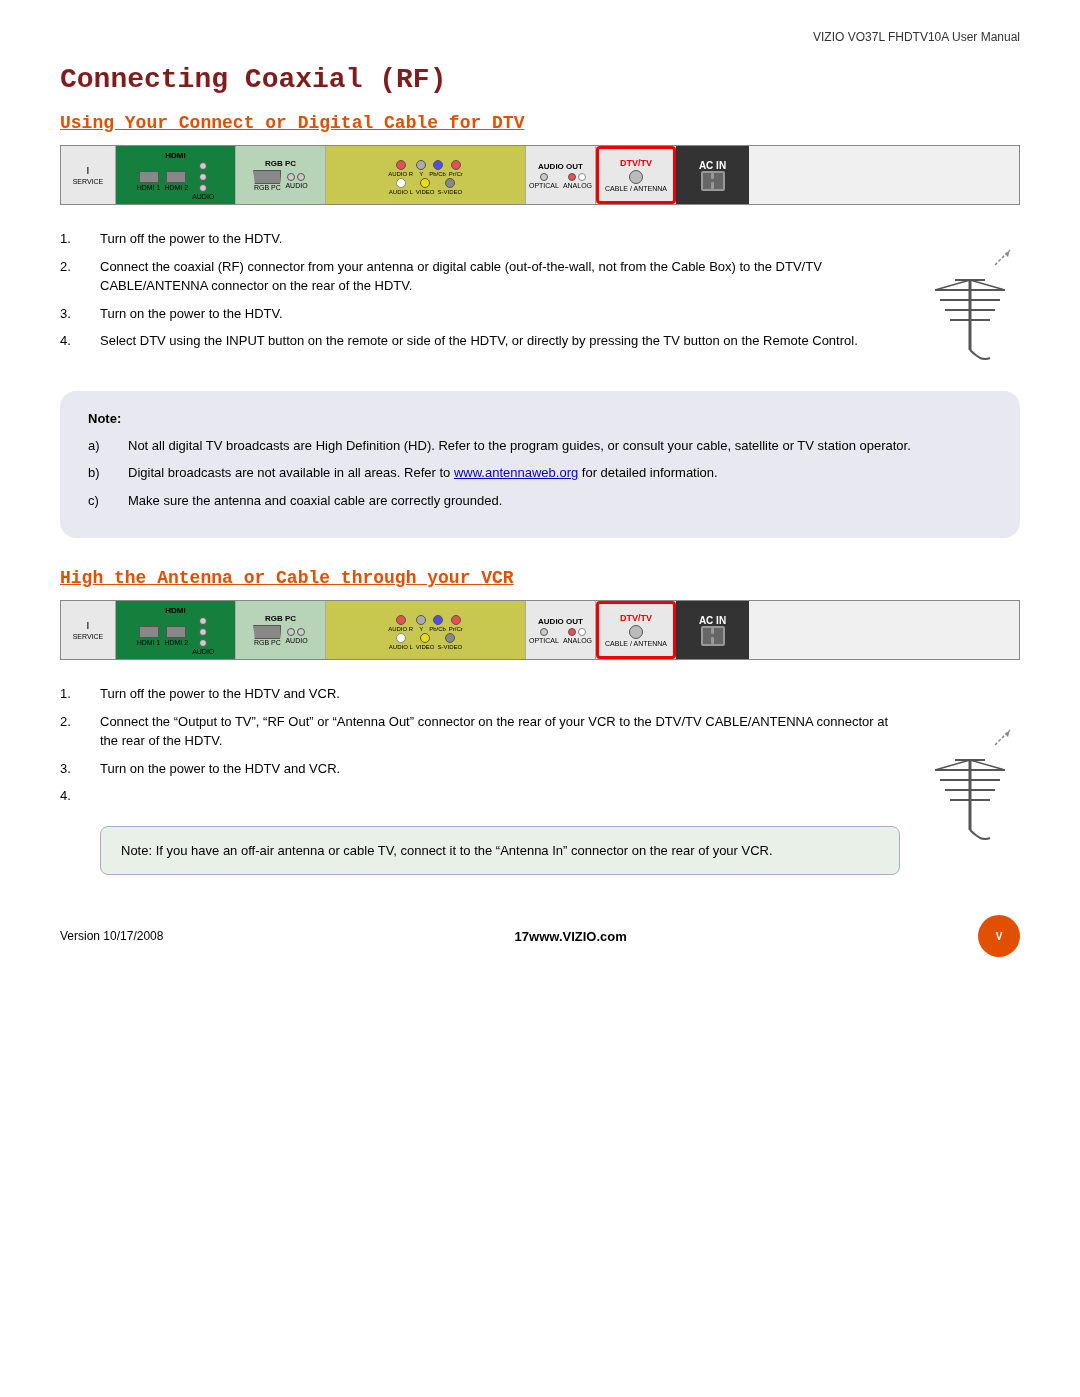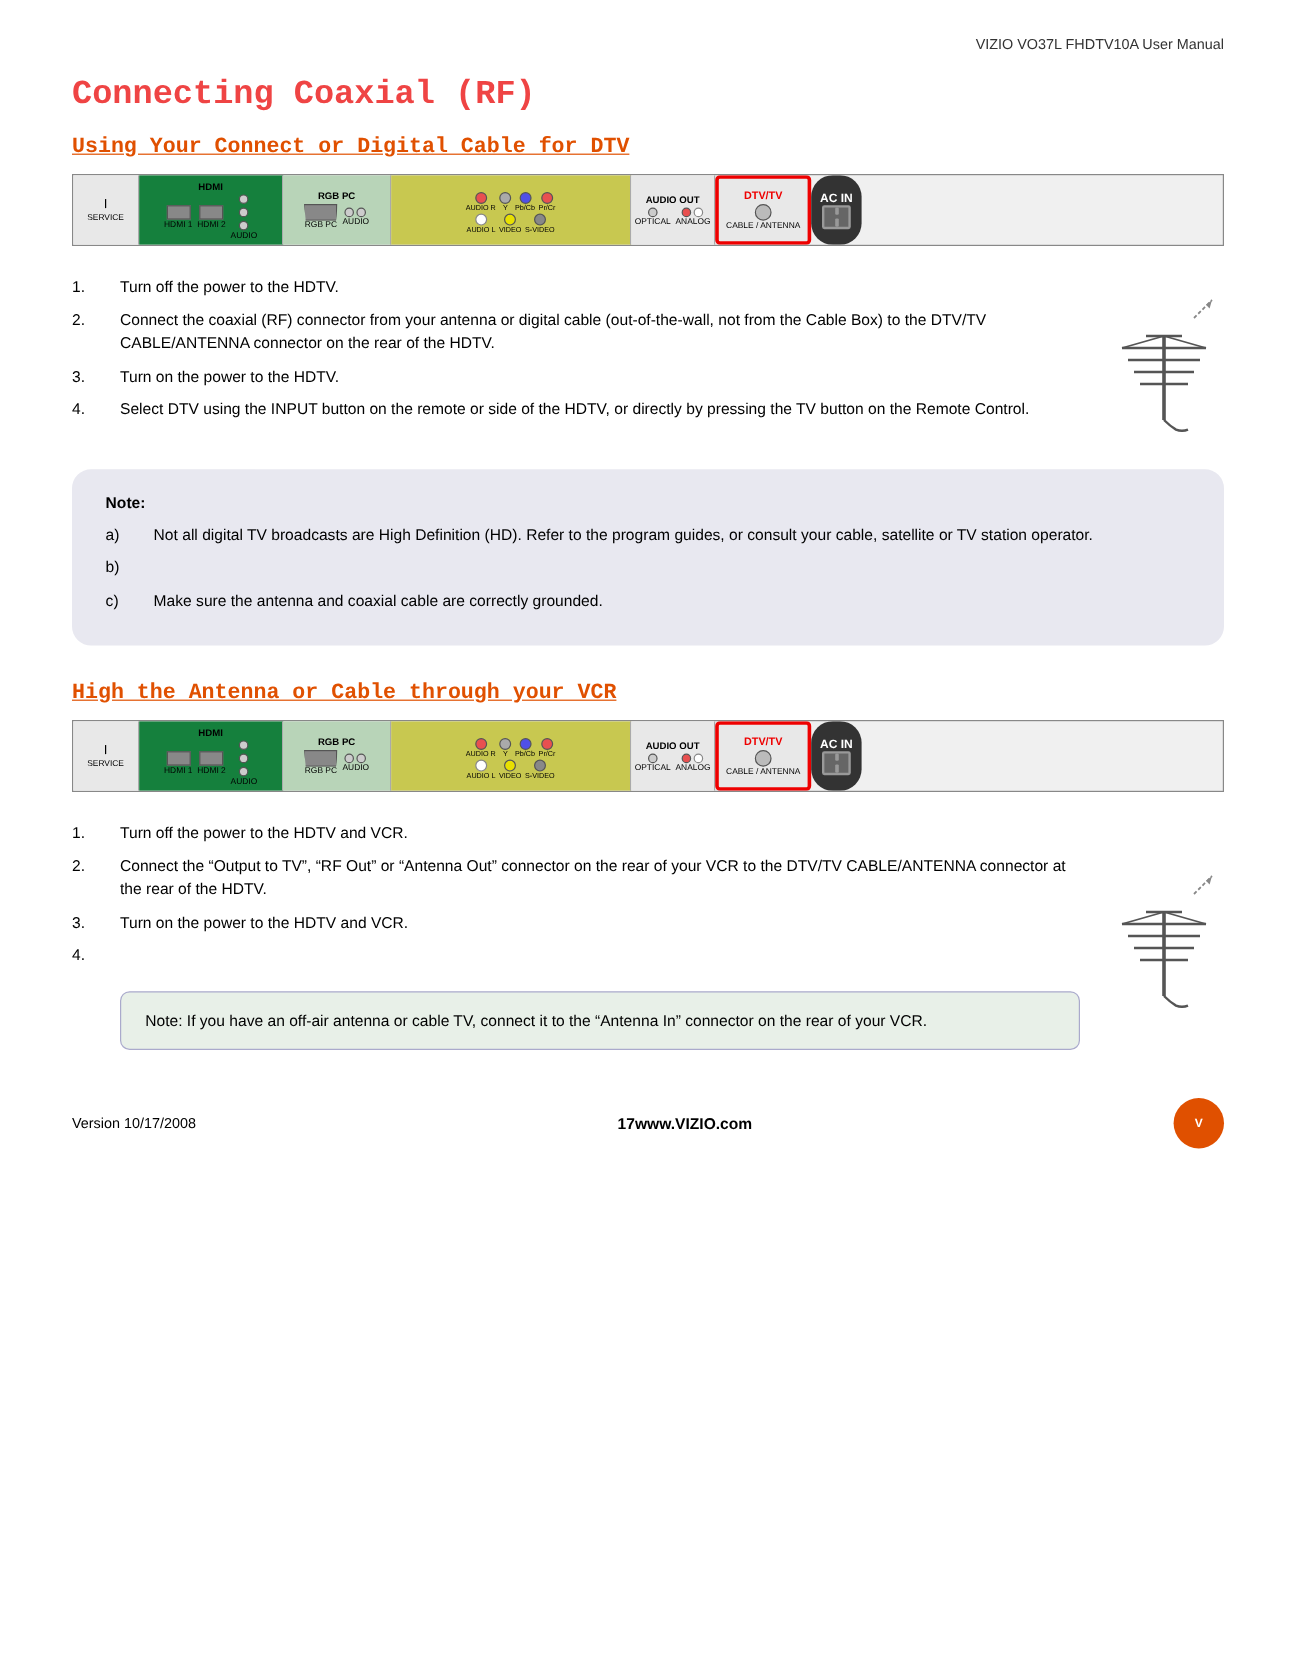--- a/index.html
+++ b/index.html
@@ -14,21 +14,21 @@
     }
     .header-right {
       text-align: right;
       font-size: 12px;
       color: #333;
       margin-bottom: 20px;
     }
     .page-title {
       font-family: 'Courier New', monospace;
       font-size: 28px;
-      color: #ef4444;
+      color: #7f1d1d;
       font-weight: bold;
       margin-bottom: 18px;
     }
     .section-title {
       font-family: 'Courier New', monospace;
       font-size: 18px;
       color: #e05000;
       font-weight: bold;
       margin-bottom: 12px;
       text-decoration: underline;
@@ -106,24 +106,23 @@
       width: 70px;
       background: #e8e8e8;
     }
     .conn-dtv {
       width: 80px;
       background: #e8e8e8;
       border: 3px solid #e00;
       border-radius: 4px;
     }
     .conn-ac {
-      width: 42px;
+      width: 73px;
       background: #333;
       color: #fff;
-      border-radius: 18px;
     }
     .dtv-label {
       font-size: 9px;
       font-weight: bold;
       color: #e00;
       text-align: center;
     }
     .ac-label {
       font-size: 10px;
       font-weight: bold;
@@ -430,20 +429,21 @@
 
 <div class="note-box">
   <div class="note-title">Note:</div>
   <ul class="note-list">
     <li>
       <span class="letter">a)</span>
       <span>Not all digital TV broadcasts are High Definition (HD).  Refer to the program guides, or consult your cable, satellite or TV station operator.</span>
     </li>
     <li>
       <span class="letter">b)</span>
+      <span>Digital broadcasts are not available in all areas.  Refer to <a class="note-link" href="#">www.antennaweb.org</a> for detailed information.</span>
     </li>
     <li>
       <span class="letter">c)</span>
       <span>Make sure the antenna and coaxial cable are correctly grounded.</span>
     </li>
   </ul>
 </div>
 
 <div class="section-title">High the Antenna or Cable through your VCR</div>
 

